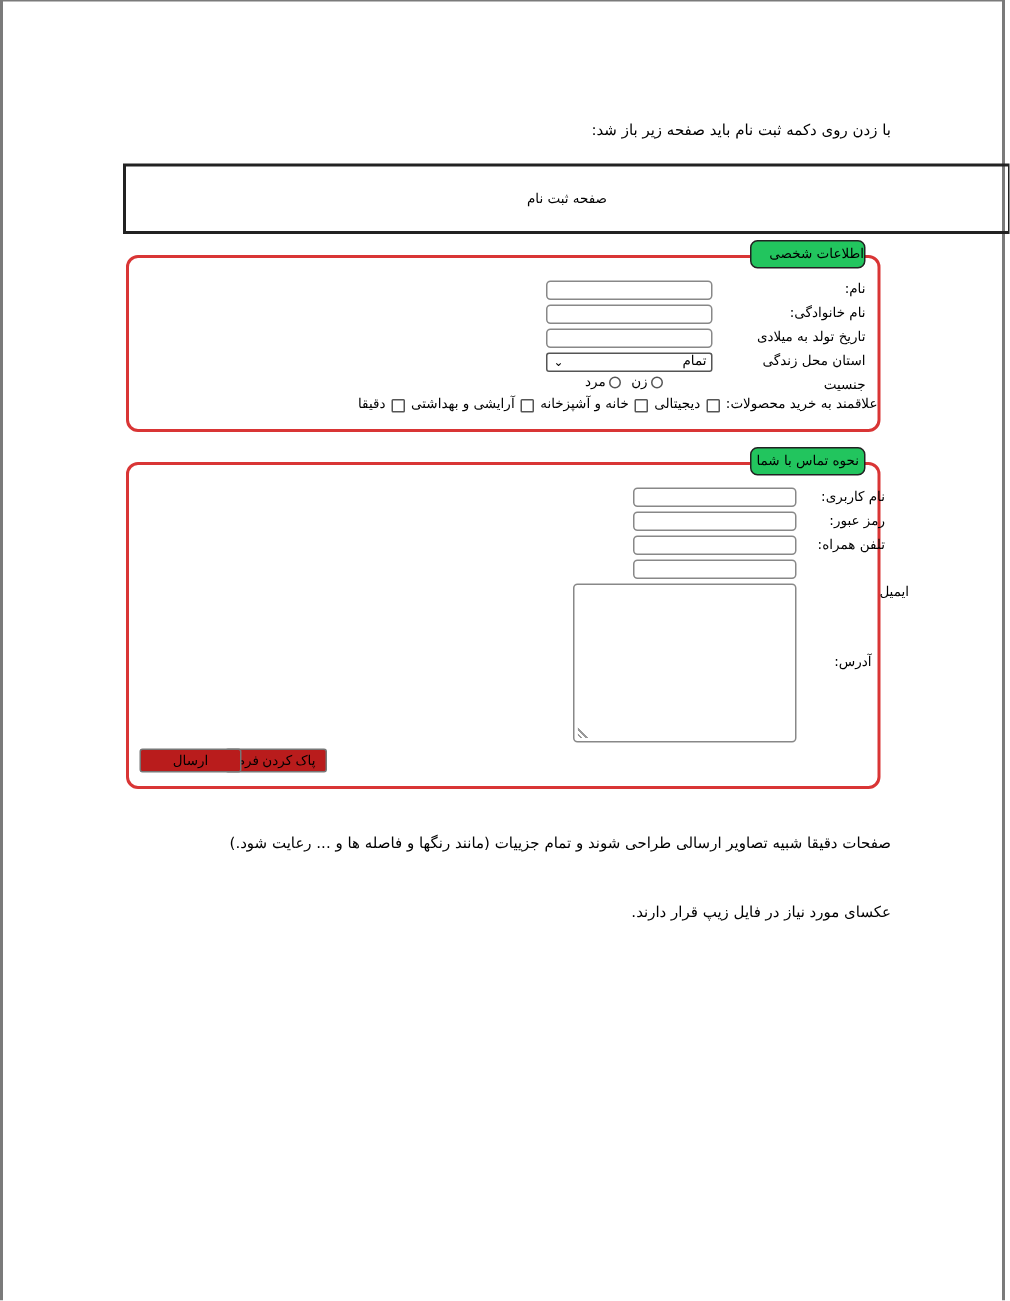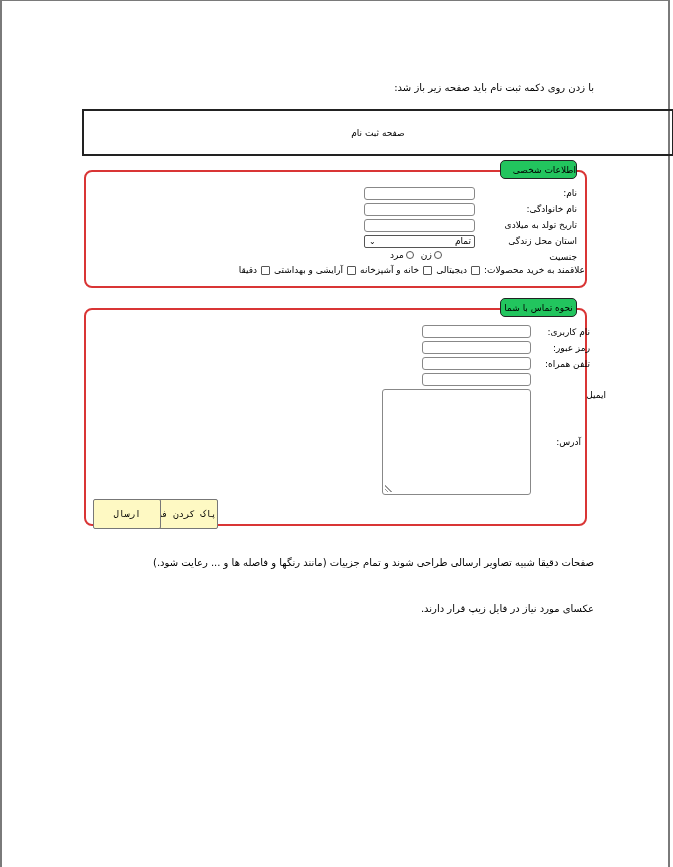--- a/index.html
+++ b/index.html
@@ -44,22 +44,22 @@
   .radio { width:8px; height:8px; border:1px solid #555; border-radius:50%; display:inline-block; box-sizing:border-box; }
   .check { width:9px; height:9px; border:1px solid #555; border-radius:1px; display:inline-block; box-sizing:border-box; }
   .check-row { position:absolute; top:265px; right:88px; display:flex; align-items:center; gap:4px; font-size:9px; direction:rtl; white-space:nowrap; }
   .textarea {
     position:absolute; left:382px; top:389px; width:149px; height:106px;
     border:1px solid #888; border-radius:3px; box-sizing:border-box; background:#fff;
   }
   .grip { position:absolute; left:2px; bottom:2px; width:8px; height:8px;
     background:repeating-linear-gradient(45deg, transparent 0 1.5px, #999 1.5px 2.5px); clip-path:polygon(0 0,0 100%,100% 100%); }
   .btn {
-    position:absolute; top:499px; height:30px; border:1px solid #777; border-radius:2px; background:#fef9c3;
-    font-size:9px; display:flex; align-items:center; justify-content:center; box-sizing:border-box; font-family:Liberation Mono, monospace;
+    position:absolute; top:499px; height:16px; border:1px solid #777; border-radius:2px; background:#b91c1c;
+    font-size:9px; display:flex; align-items:center; justify-content:center; box-sizing:border-box; font-family:Liberation Serif, serif;
   }
   .note { position:absolute; right:79px; font-size:10px; direction:rtl; }
 </style>
 </head>
 <body>
 
 <div class="page-frame"></div>
 
 <div class="intro rtl">با زدن روی دکمه ثبت نام باید صفحه زیر باز شد:</div>
 

